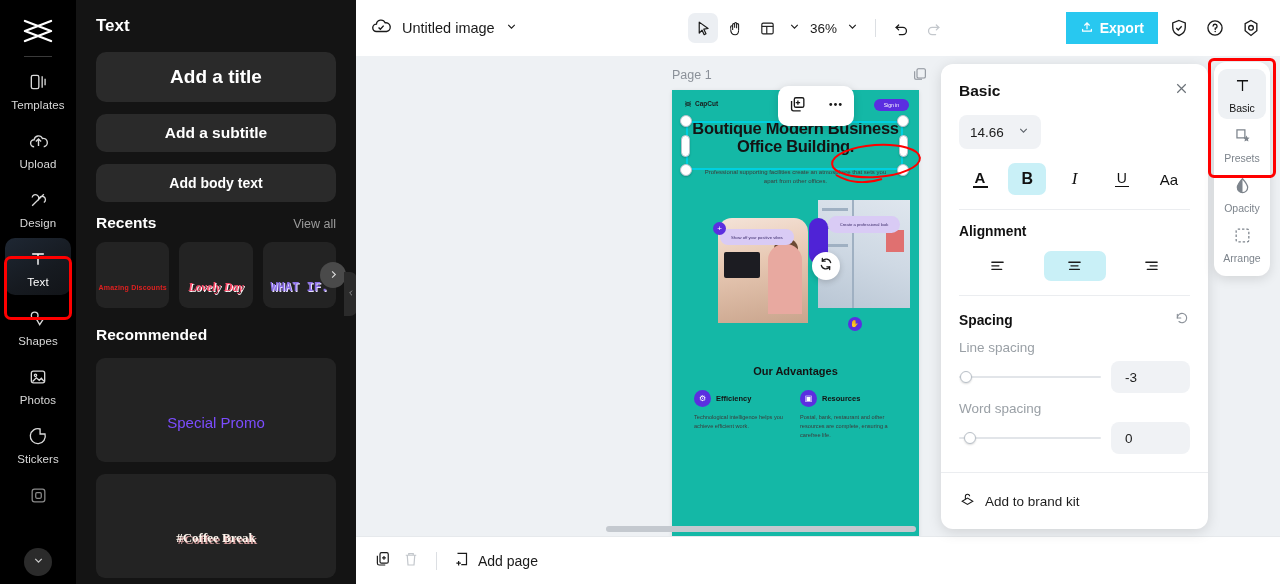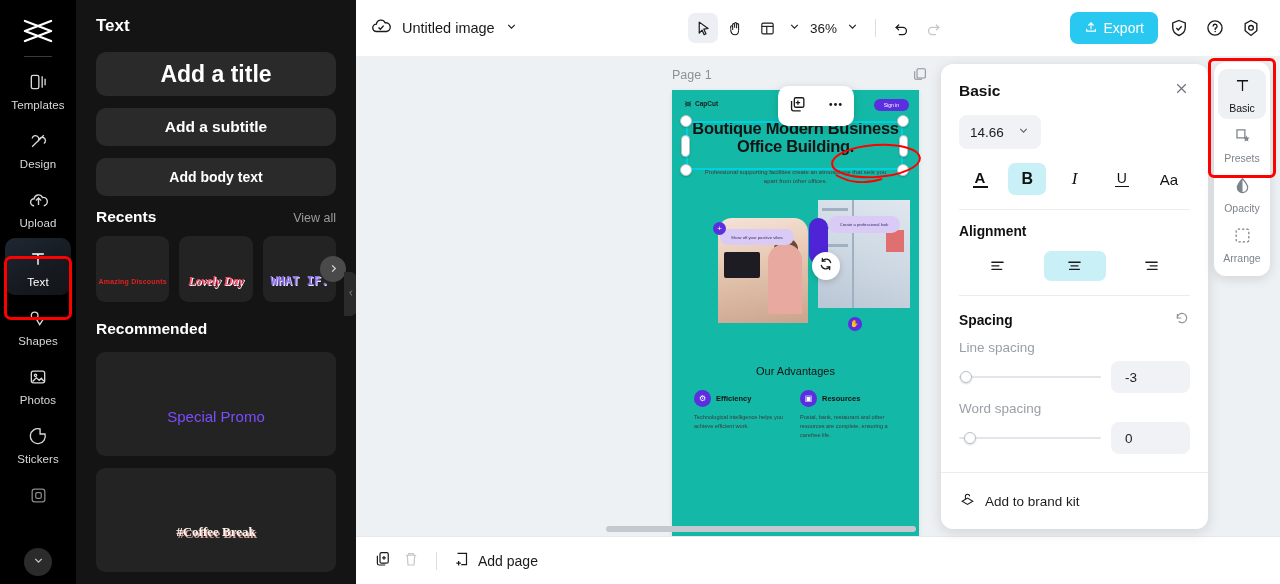--- a/index.html
+++ b/index.html
@@ -43,21 +43,21 @@
     width: 280px; flex: 0 0 280px; height: 584px; background: #141414;
     padding: 16px 20px 0 20px; position: relative; overflow: hidden;
   }
   .panel-title { color: #fff; font-size: 17px; font-weight: bold; margin-bottom: 16px; }
   .big-btn {
     width: 100%; background: #2a2a2a; border-radius: 10px; color: #fff;
     display: flex; align-items: center; justify-content: center;
     cursor: pointer; margin-bottom: 12px; border: none;
     font-family: inherit;
   }
-  .big-btn.t1 { height: 44px; font-size: 23px; font-weight: bold; }
+  .big-btn.t1 { height: 50px; font-size: 19px; font-weight: bold; }
   .big-btn.t2 { height: 38px; font-size: 15.5px; font-weight: bold; }
   .big-btn.t3 { height: 38px; font-size: 14px; font-weight: bold; }
   .sec-head { display: flex; align-items: baseline; justify-content: space-between; margin: 12px 0 10px; }
   .sec-title { color: #fff; font-size: 15.5px; font-weight: bold; }
   .sec-link { color: #9b9b9b; font-size: 12.5px; cursor: pointer; }
   .recents-row { display: flex; gap: 10px; position: relative; }
   .thumb {
     background: #232323; border-radius: 9px; display: flex;
     align-items: center; justify-content: center; cursor: pointer; overflow: hidden;
   }
@@ -101,23 +101,23 @@
   .tb-center { position: absolute; left: 50%; transform: translateX(-50%); display: flex; align-items: center; gap: 2px; }
   .tool-btn {
     width: 30px; height: 30px; border-radius: 7px; display: flex;
     align-items: center; justify-content: center; cursor: pointer; background: transparent; border: none;
   }
   .tool-btn.sel { background: #eceff3; }
   .zoom-val { font-size: 13.5px; color: #1a1a1a; padding: 0 3px; }
   .tb-divider { width: 1px; height: 18px; background: #dcdfe3; margin: 0 8px; }
   .tb-right { margin-left: auto; display: flex; align-items: center; gap: 6px; }
   .export-btn {
-    background: #28c8f0; color: #fff; border: none; border-radius: 8px;
+    background: #28c8f0; color: #fff; border: none; border-radius: 0;
     height: 32px; padding: 0 14px; display: flex; align-items: center; gap: 6px;
-    font-size: 14px; font-weight: normal; cursor: pointer; font-family: inherit;
+    font-size: 14px; font-weight: bold; cursor: pointer; font-family: inherit;
   }
   .icon-btn { width: 30px; height: 30px; display:flex; align-items:center; justify-content:center; cursor: pointer; }
 
   
   .canvas-area { flex: 1; position: relative; overflow: hidden; }
   .page-label { position: absolute; left: 316px; top: 12px; font-size: 12.5px; color: #8b9199; }
   .page-dup-ico { position: absolute; left: 556px; top: 10px; cursor: pointer; }
   .poster {
     position: absolute; left: 316px; top: 34px; width: 247px; height: 465px;
     background: #14b8a6; box-shadow: 0 1px 4px rgba(0,0,0,.10);
@@ -151,21 +151,21 @@
   }
   .p-badge2 {
     position: absolute; left: 156px; top: 126px; width: 72px; height: 17px; border-radius: 10px;
     background: #d9cbf5; font-size: 4.2px; color: #3a2a6a; display:flex; align-items:center; justify-content:center;
   }
   .p-dot-plus { position: absolute; left: 41px; top: 132px; width: 13px; height: 13px; border-radius: 50%;
                 background:#5b2ee0; color:#fff; font-size:8px; display:flex; align-items:center; justify-content:center;}
   .p-dot-hand { position: absolute; left: 176px; top: 227px; width: 14px; height: 14px; border-radius: 50%;
                 background:#5b2ee0; color:#fff; font-size:7px; display:flex; align-items:center; justify-content:center;}
   .p-adv-title { position: absolute; left: 0; top: 275px; width: 247px; text-align: center;
-                 font-size: 11px; font-weight: normal; color: #141414; }
+                 font-size: 11px; font-weight: bold; color: #141414; }
   .p-feat { position: absolute; top: 300px; width: 96px; }
   .p-feat.f1 { left: 22px; }
   .p-feat.f2 { left: 128px; }
   .p-feat .fhead { display: flex; align-items: center; gap: 5px; margin-bottom: 6px; }
   .p-feat .fico { width: 17px; height: 17px; border-radius: 50%; background: #5b2ee0;
                   display:flex; align-items:center; justify-content:center; color:#fff; font-size:8px; }
   .p-feat .fname { font-size: 7.5px; font-weight: bold; color: #141414; }
   .p-feat .fdesc { font-size: 5.6px; color: #3b3b3b; line-height: 1.65; }
   .p-contact { position: absolute; left: 0; bottom: 14px; width: 247px; display: flex;
                justify-content: space-around; font-size: 4.2px; color: #2a2a2a; }
@@ -290,36 +290,36 @@
             <rect x="4" y="4" width="9" height="16" rx="2"></rect>
             <line x1="17" y1="5" x2="17" y2="19"></line>
             <line x1="20.5" y1="8" x2="20.5" y2="16"></line>
           </svg>
       </span>
       <span class="ri-lab">Templates</span>
     </div>
 
     <div class="rail-item">
       <span class="ri-ico">
+        <svg width="21" height="21" viewBox="0 0 24 24" fill="none" stroke="#d9d9d9" stroke-width="1.6">
+            <path d="M7 18 a4 4 0 0 1 0-8 a5 5 0 0 1 9.5-1.5 A3.8 3.8 0 0 1 18 18"></path>
+            <path d="M12 17 V9 M9 12 l3-3 3 3"></path>
+          </svg>
+      </span>
+      <span class="ri-lab">Upload</span>
+    </div>
+
+    <div class="rail-item">
+      <span class="ri-ico">
         <svg width="20" height="20" viewBox="0 0 24 24" fill="none" stroke="#d9d9d9" stroke-width="1.6">
             <path d="M5 9 a4 4 0 1 1 6 4 l-6 6"></path>
             <path d="M19 15 a4 4 0 1 0 -6 -4 l6 -6"></path>
           </svg>
       </span>
       <span class="ri-lab">Design</span>
-    </div>
-
-    <div class="rail-item">
-      <span class="ri-ico">
-        <svg width="21" height="21" viewBox="0 0 24 24" fill="none" stroke="#d9d9d9" stroke-width="1.6">
-            <path d="M7 18 a4 4 0 0 1 0-8 a5 5 0 0 1 9.5-1.5 A3.8 3.8 0 0 1 18 18"></path>
-            <path d="M12 17 V9 M9 12 l3-3 3 3"></path>
-          </svg>
-      </span>
-      <span class="ri-lab">Upload</span>
     </div>
 
     <div class="rail-item active">
       <span class="ri-ico">
         <svg width="20" height="20" viewBox="0 0 24 24" fill="none" stroke="#ffffff" stroke-width="1.7">
             <path d="M5 6 H19 M12 6 V19"></path>
           </svg>
       </span>
       <span class="ri-lab">Text</span>
     </div>

